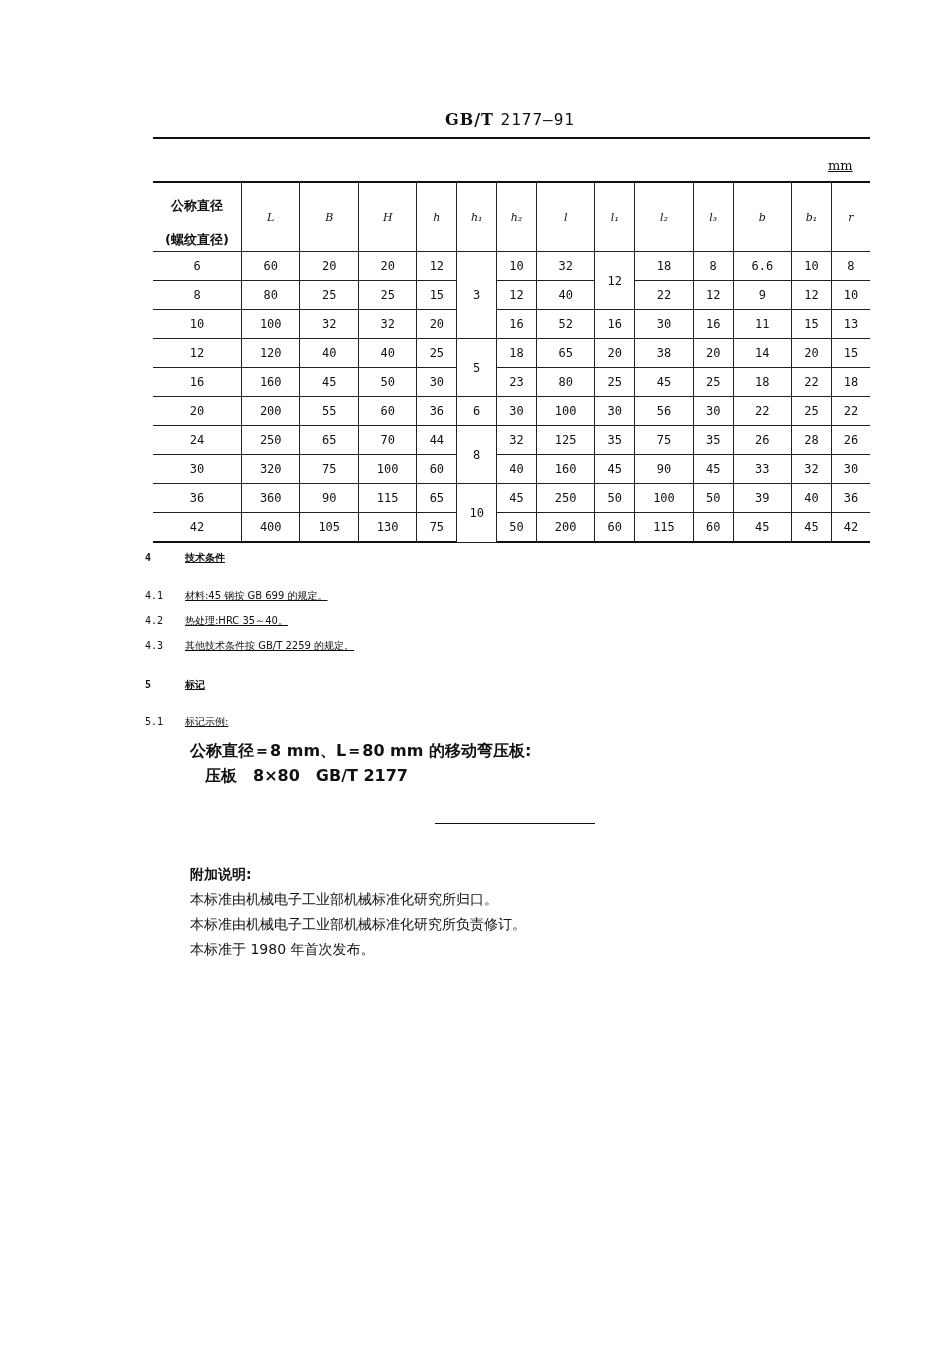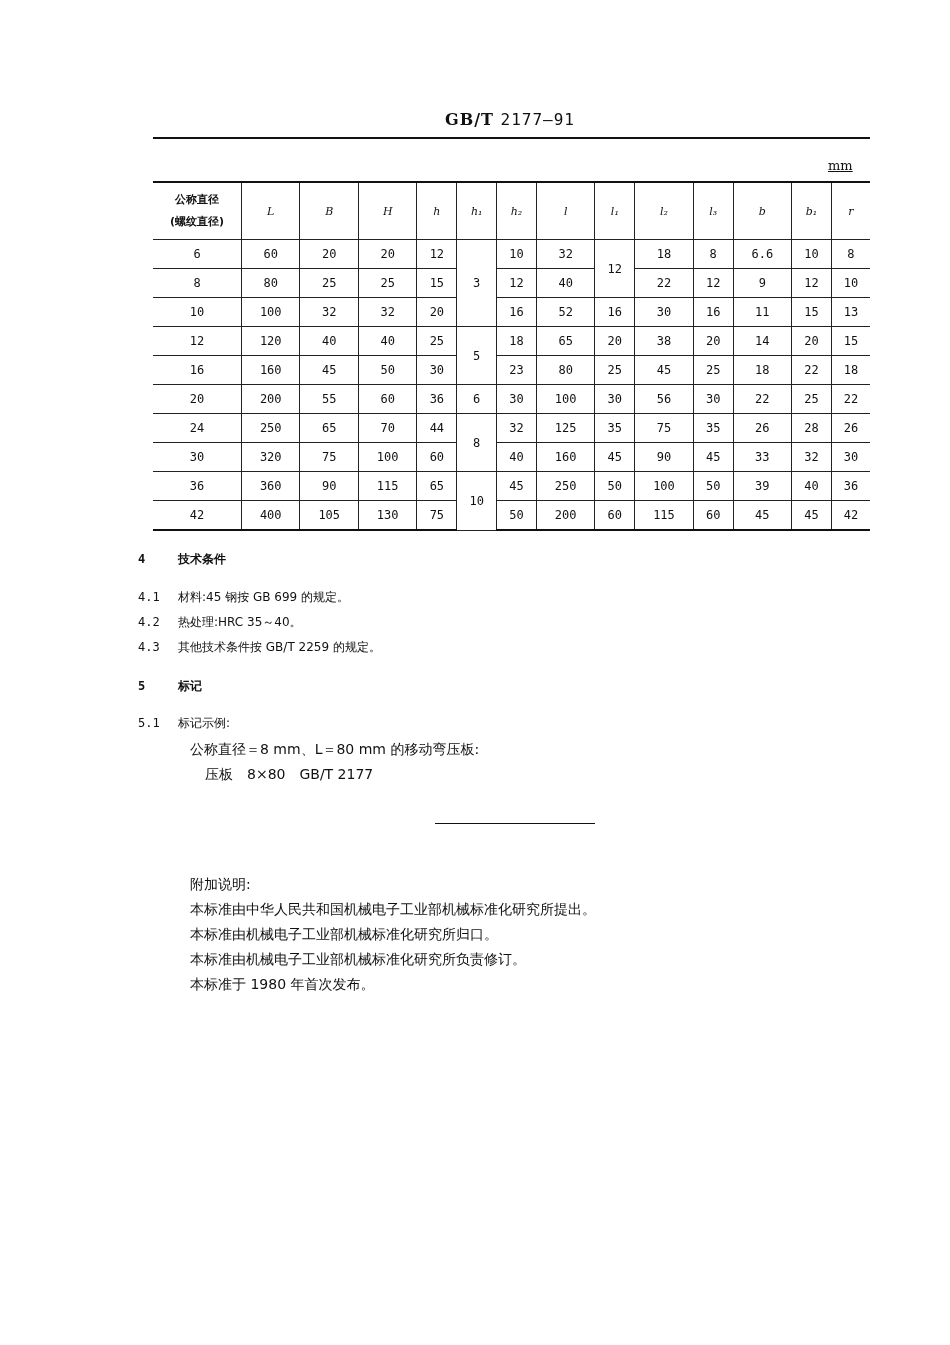--- a/index.html
+++ b/index.html
@@ -8,29 +8,29 @@
   .header-title .num { font-family:"DejaVu Sans Mono", monospace; font-weight:normal;text-align:right; }
   .header-rule { position:absolute; top:137px; left:153px; width:717px; border-top:2px solid #111; }
   .unit { position:absolute; top:158px; left:828px; font-size:13px;text-decoration:underline; }
   table.spec { position:absolute; top:181px; left:153px; width:717px; border-collapse:collapse; font-size:12px; font-family:"DejaVu Sans Mono", monospace; }
   table.spec td, table.spec th { border:1px solid #222; text-align:center; height:28px; padding:0; }
   table.spec tr:first-child th { border-top:2px solid #111; height:56px; font-weight:normal; }
   table.spec tr:last-child td { border-bottom:2px solid #111; }
   table.spec td:first-child, table.spec th:first-child { border-left:none; }
   table.spec td:last-child, table.spec th:last-child { border-right:none; }
   .sym { font-style:italic; font-family:"DejaVu Serif", serif; font-weight:bold; font-size:11px; }
-  .hd-cn { font-family:"DejaVu Sans", sans-serif; font-weight:bold; font-size:11px; line-height:22px; }
-  .sec { position:absolute; left:138px; font-family:"DejaVu Sans", sans-serif; font-size:12px; }
+  .hd-cn { font-family:"DejaVu Sans", sans-serif; font-weight:bold; font-size:13px; line-height:22px;margin-top:12px; }
+  .sec { position:absolute; left:145px; font-family:"DejaVu Sans", sans-serif; font-size:10px;text-decoration:underline; }
   .sec b { font-weight:bold; }
   .sec .no { display:inline-block; width:40px; font-family:"DejaVu Sans Mono", monospace; }
-  .line { position:absolute; font-family:"DejaVu Sans", sans-serif; font-size:14px; white-space:nowrap; }
+  .line { position:absolute; font-family:"DejaVu Sans", sans-serif; font-size:16px; white-space:nowrap;font-weight:bold; }
   .short-rule { position:absolute; top:823px; left:435px; width:160px; border-top:1.5px solid #111; }
   .notes { position:absolute; left:160px; top:862px; width:715px; font-family:"DejaVu Sans", sans-serif; font-size:14px; line-height:25px; }
   .notes p { margin:0; text-indent:30px; }
-  .notes .ttl { font-weight:normal;margin-top:10px; }
+  .notes .ttl { font-weight:bold; }
 </style>
 </head>
 <body>
 
 <div class="header-title">
   <span>GB/T</span>
   <span class="num">2177—91</span>
 </div>
 <div class="header-rule"></div>
 <div class="unit">mm</div>
@@ -242,17 +242,16 @@
 <div class="sec" style="top:715px">
   <span class="no">5.1</span><span>标记示例:</span>
 </div>
 <div class="line" style="top:741px;left:190px">公称直径＝8 mm、L＝80 mm 的移动弯压板:</div>
 <div class="line" style="top:766px;left:205px">压板　8×80　GB/T 2177</div>
 
 <div class="short-rule"></div>
 
 <div class="notes">
   <p class="ttl">附加说明:</p>
-  <p>本标准由中华人民共和国机械电子工业部机械标准化研究所提出。</p>
   <p>本标准由机械电子工业部机械标准化研究所归口。</p>
   <p>本标准由机械电子工业部机械标准化研究所负责修订。</p>
   <p>本标准于 1980 年首次发布。</p>
 </div>
 
 </body></html>

